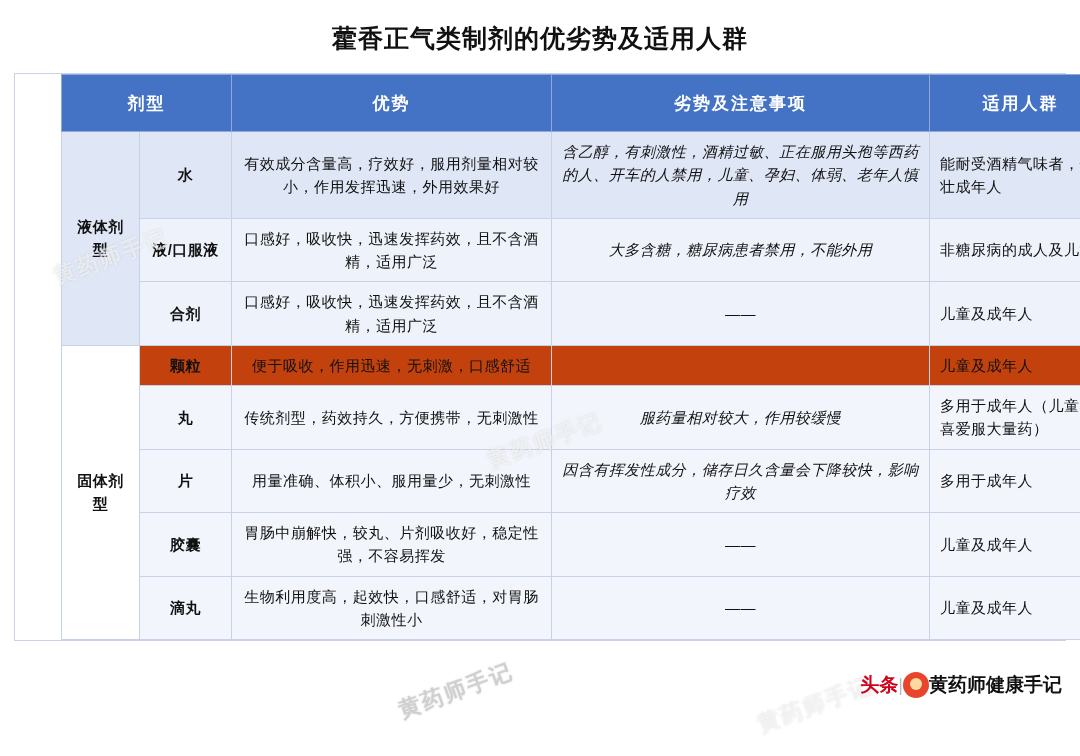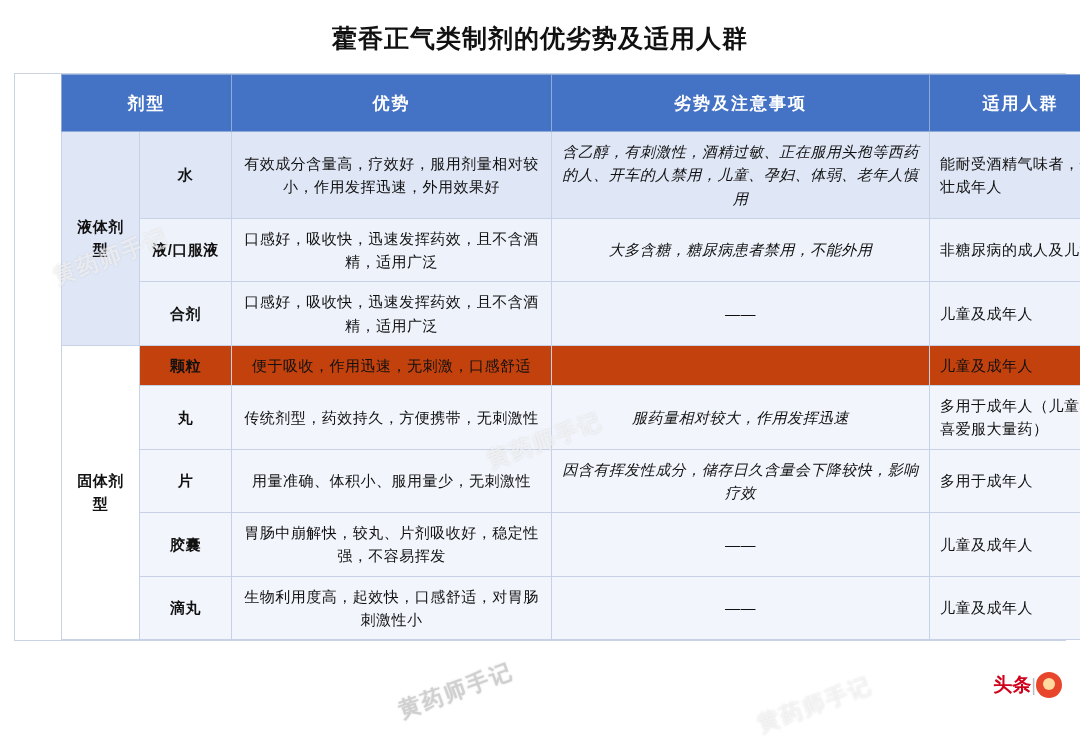--- a/index.html
+++ b/index.html
@@ -207,21 +207,21 @@
           <td class="group g2" rowspan="5">固体剂型</td>
           <td class="form">颗粒</td>
           <td class="adv">便于吸收，作用迅速，无刺激，口感舒适</td>
           <td class="dis"></td>
           <td class="pop">儿童及成年人</td>
         </tr>
 
         <tr class="band-d">
           <td class="form">丸</td>
           <td class="adv">传统剂型，药效持久，方便携带，无刺激性</td>
-          <td class="dis">服药量相对较大，作用发挥迅速</td>
+          <td class="dis">服药量相对较大，作用较缓慢</td>
           <td class="pop">多用于成年人（儿童不喜爱服大量药）</td>
         </tr>
 
         <tr class="band-d">
           <td class="form">片</td>
           <td class="adv">用量准确、体积小、服用量少，无刺激性</td>
           <td class="dis">因含有挥发性成分，储存日久含量会下降较快，影响疗效</td>
           <td class="pop">多用于成年人</td>
         </tr>
 
@@ -246,15 +246,16 @@
     <div class="watermark wm2">黄药师手记</div>
     <div class="watermark wm3">黄药师手记</div>
   </div>
 
   <div class="watermark wm4">黄药师手记</div>
 
   <div class="footer">
     <span class="toutiao">头条</span>
     <span class="sep">|</span>
     <span class="avatar"></span>
+    <span>黄药师健康手记</span>
   </div>
 
 </div>
 
 </body></html>

